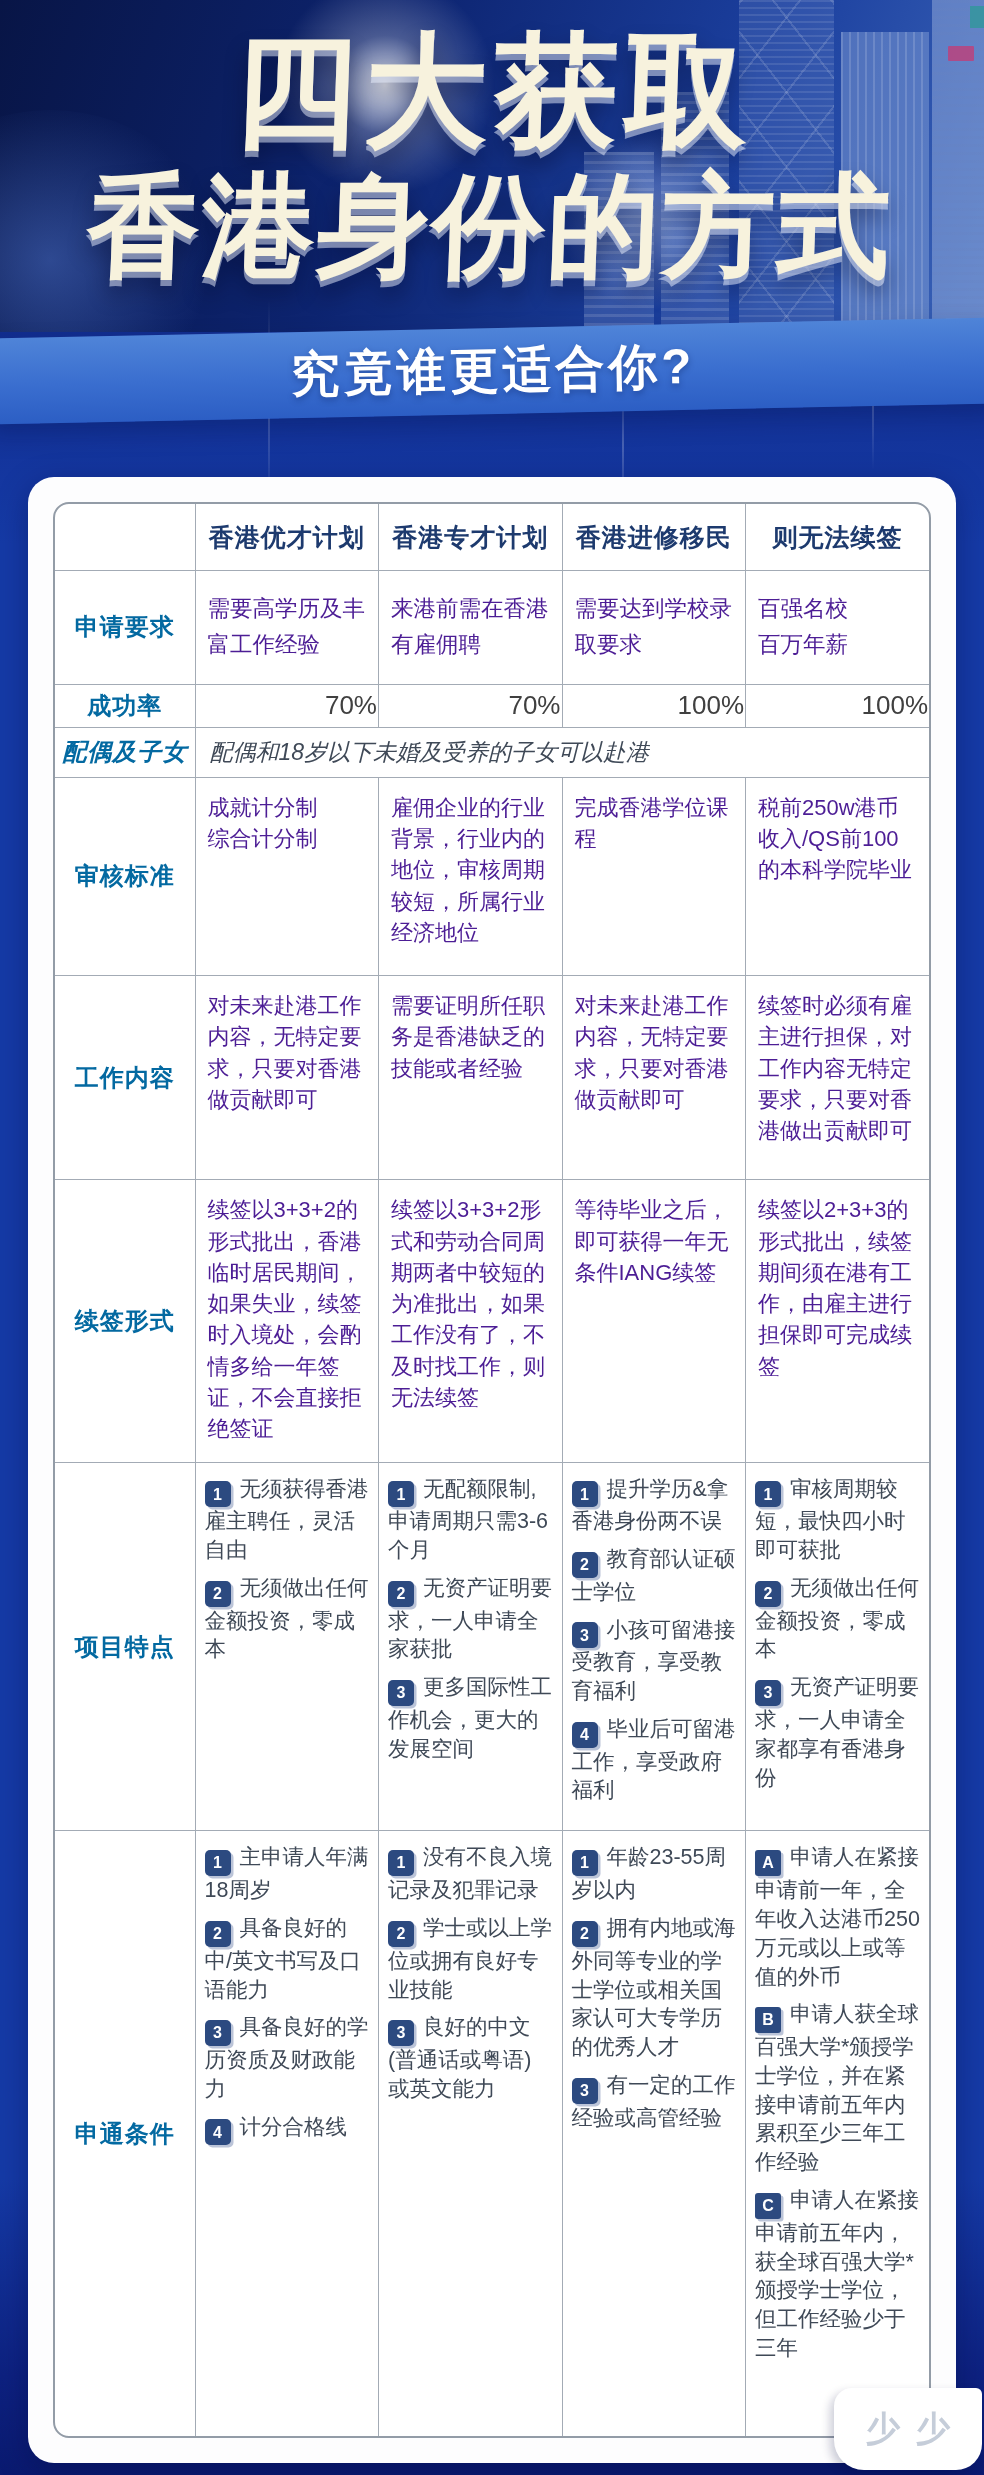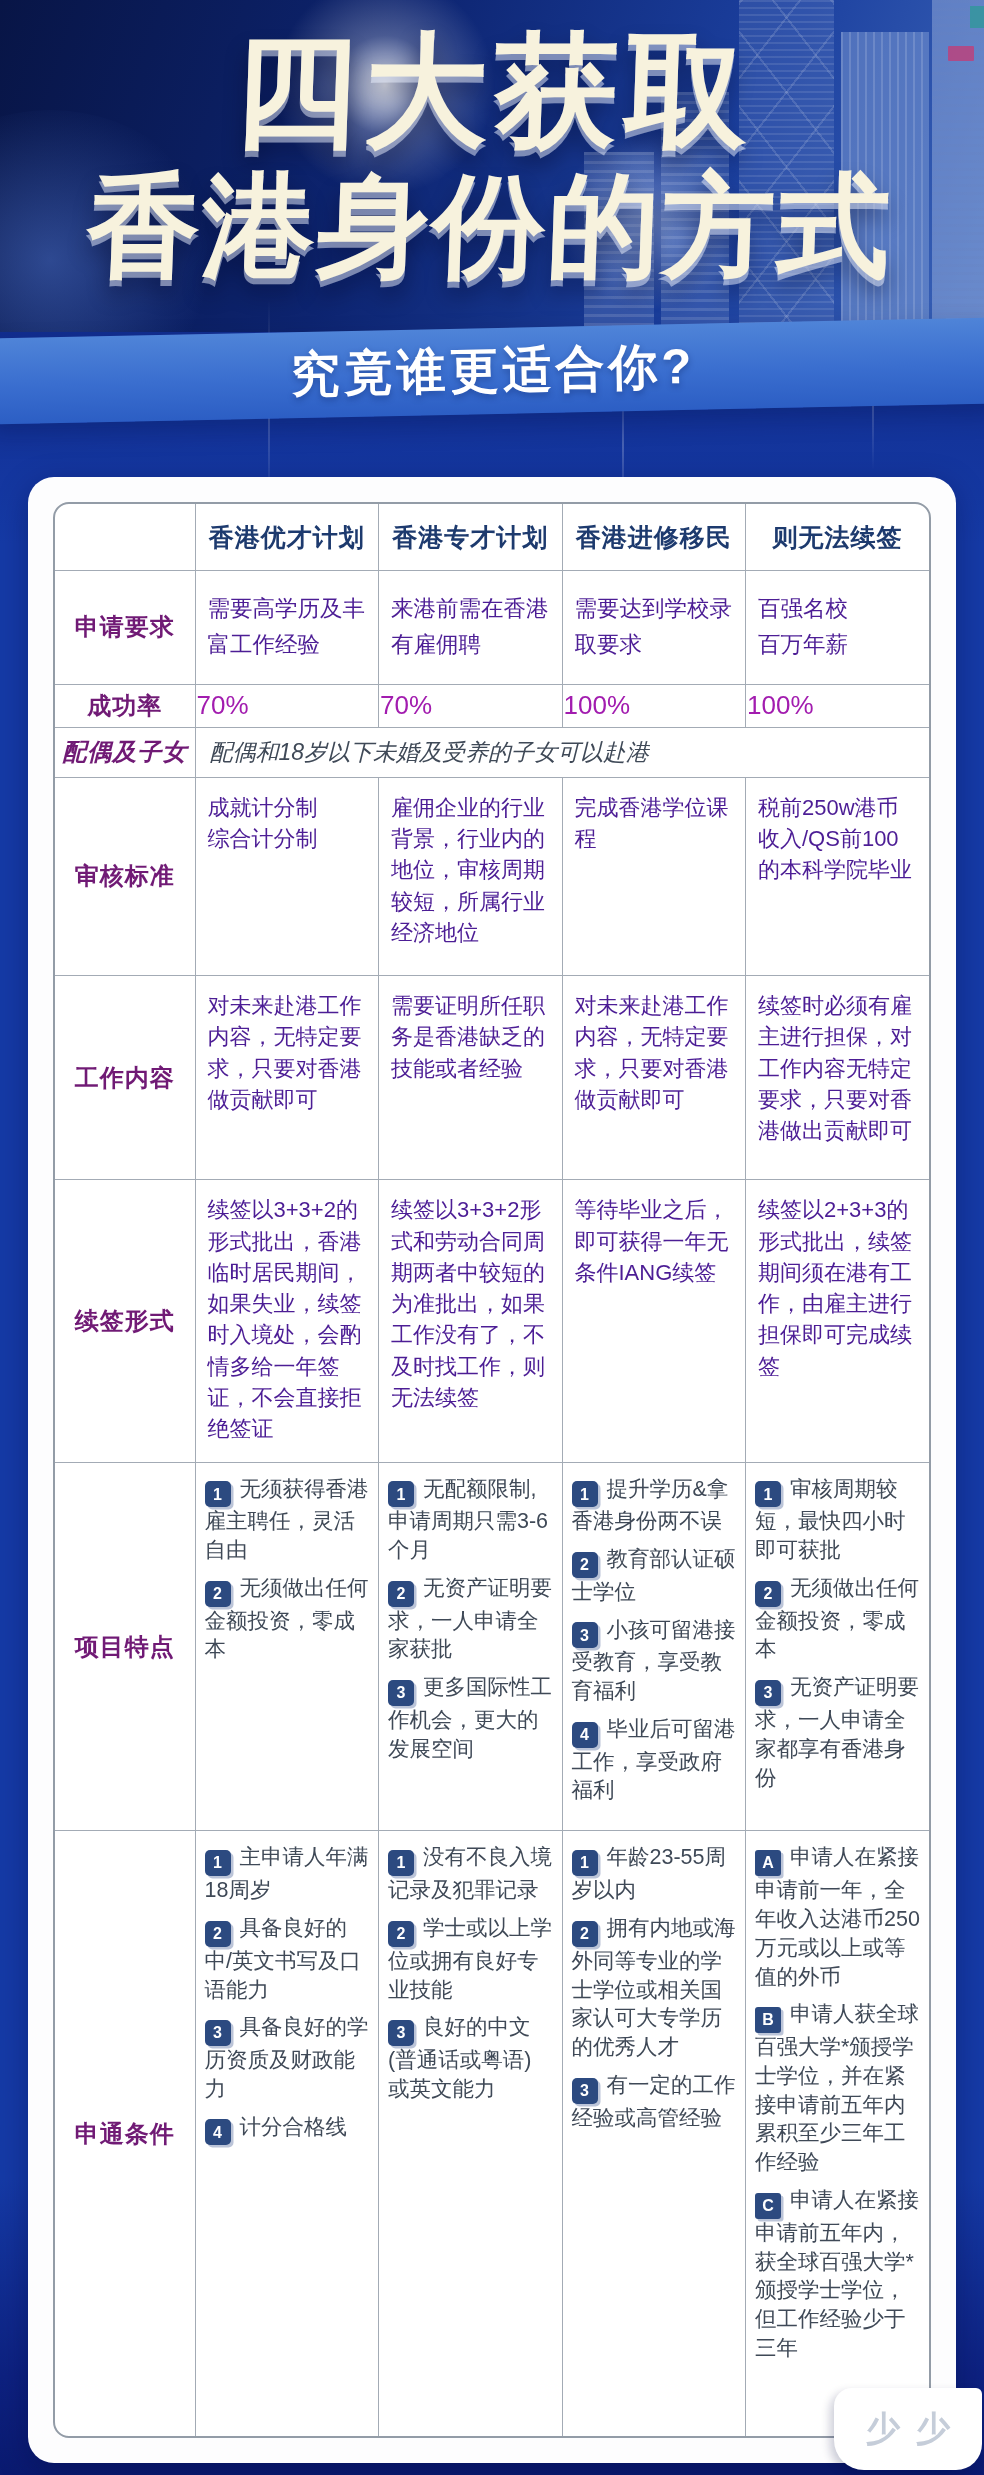--- a/index.html
+++ b/index.html
@@ -57,25 +57,25 @@
   table{width:100%;height:100%;border-collapse:collapse;table-layout:fixed;}
   col.c-label{width:140px;}
   td,th{border-right:1.5px solid #a3abb5;border-bottom:1.5px solid #a3abb5;box-sizing:border-box;
     overflow:hidden;}
   td:last-child,th:last-child{border-right:none;}
   tr:last-child td{border-bottom:none;}
   tr.r0{height:66px;} tr.r1{height:112px;} tr.r2{height:43px;} tr.r3{height:47px;font-style:italic;}
   tr.r4{height:196px;} tr.r5{height:71px;} tr.r6{height:202px;} tr.r7{height:271px;}
   tr.r8{height:352px;} tr.r9{height:598px;}
   th.colhead{color:#1d3a6e;font-size:25px;font-weight:bold;text-align:center;vertical-align:middle;letter-spacing:1px;}
-  td.lbl{color:#701a75;font-size:24px;font-weight:bold;text-align:center;vertical-align:middle;padding:0 6px;letter-spacing:1px;}
+  td.lbl{color:#0369a1;font-size:24px;font-weight:bold;text-align:center;vertical-align:middle;padding:0 6px;letter-spacing:1px;}
   td.cell{color:#4c1d95;font-size:22px;line-height:1.42;vertical-align:top;padding:14px 12px;
     white-space:pre-line;text-align:left;}
   tr.r1 td.cell{padding-top:20px;font-size:22.5px;line-height:1.6;}
-  td.pct{color:#a21caf;font-size:26px;text-align:left;vertical-align:middle;}
+  td.pct{color:#404040;font-size:26px;text-align:right;vertical-align:middle;}
   td.spanc{color:#3f4957;font-size:23px;line-height:1.4;vertical-align:middle;padding:8px 14px;text-align:left;}
   td.items{color:#3f4957;font-size:21.5px;line-height:1.34;vertical-align:top;padding:12px 9px;}
   .item{margin-bottom:9px;}
   .badge{display:inline-flex;align-items:center;justify-content:center;width:26px;height:26px;
     background:#2c4a80;color:#fff;font-size:16px;font-weight:bold;border-radius:5px;
     margin-right:9px;vertical-align:-4px;box-shadow:2.5px 2.5px 0 rgba(150,165,195,.65);}
   .badge.letter{border-radius:3px;}
   
   .watermark{position:absolute;right:2px;top:2388px;width:148px;height:82px;background:#fff;
     border-radius:18px 6px 26px 30px;box-shadow:-4px 4px 10px rgba(0,10,60,.2);

